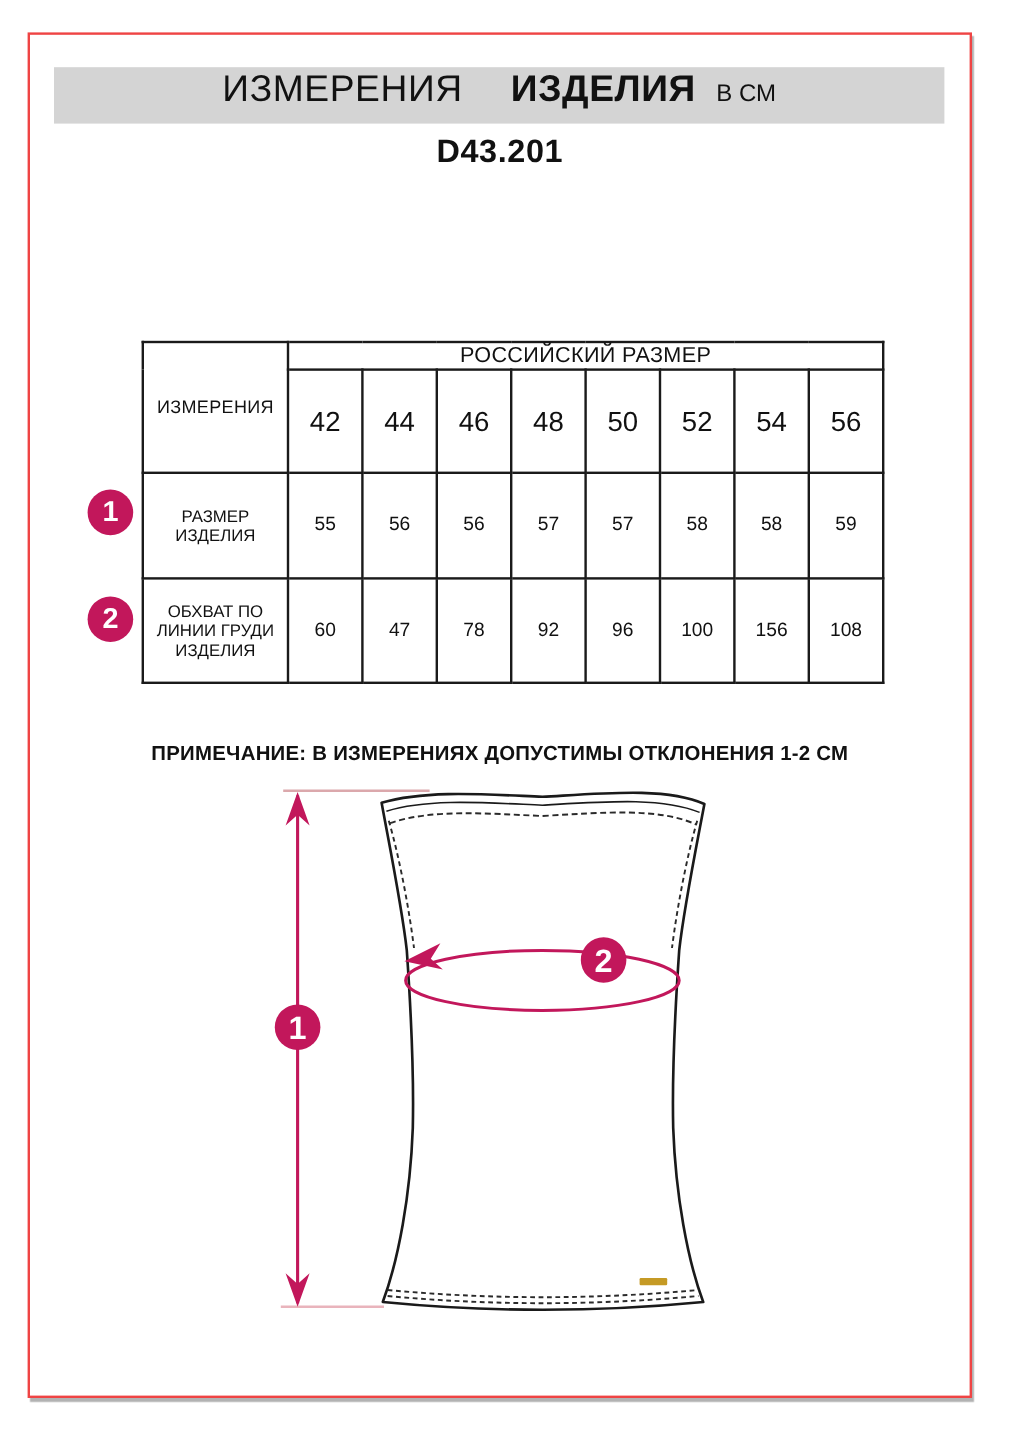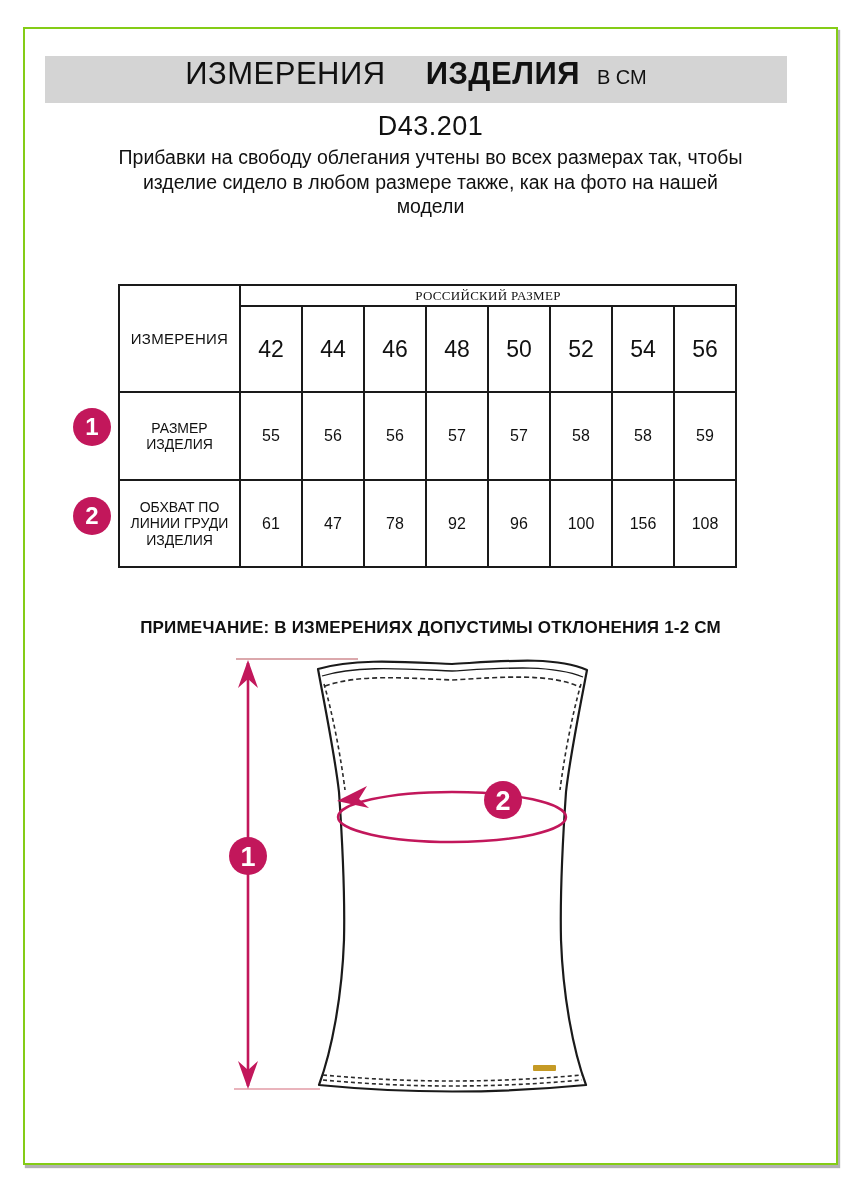--- a/index.html
+++ b/index.html
@@ -3,54 +3,53 @@
 <meta charset="utf-8">
 <style>
   html,body{margin:0;padding:0;}
   body{
     width:849px;height:1200px;background:#ffffff;position:relative;
     font-family:"Liberation Sans","DejaVu Sans",sans-serif;color:#111;
     -webkit-font-smoothing:antialiased;
   }
   .frame{
     position:absolute;left:23px;top:27px;width:783px;height:1134px;
-    border:2px solid #84cc16;background:#fff;
+    border:2px solid #ef4444;background:#fff;
     box-shadow:2px 3px 1px rgba(0,0,0,.30);
-    padding-left:28px;
   }
   .title-bar{
     position:absolute;left:20px;top:27px;width:742px;height:47px;
     background:#d4d4d4;display:flex;align-items:baseline;justify-content:center;
   }
   .title-bar .t1{font-size:31px;font-weight:400;letter-spacing:.5px;}
   .title-bar .t2{font-size:31px;font-weight:700;letter-spacing:.5px;margin-left:40px;}
   .title-bar .t3{font-size:20px;font-weight:400;margin-left:17px;}
   .code{
     position:absolute;left:0;top:82px;width:100%;text-align:center;
-    font-size:27px;font-weight:400;letter-spacing:.5px;
+    font-size:27px;font-weight:700;letter-spacing:.5px;
   }
   .para{
     position:absolute;left:0;right:0;margin:0 auto;width:660px;
     text-align:center;font-size:19.5px;line-height:24.5px;
     white-space:pre-line;font-weight:400;
   }
   .para.p1{top:116px;}
   .para.p2{top:190px;}
   table.size-table{
     position:absolute;left:93px;top:255px;border-collapse:collapse;
     table-layout:fixed;
   }
   table.size-table td,table.size-table th{
     border:2px solid #1a1a1a;padding:0;text-align:center;vertical-align:middle;
     font-weight:400;background:#fff;
   }
   .col-label{width:119px;}
   .col-size{width:60px;}
   .corner-cell{font-size:15px;letter-spacing:.3px;}
-  .group-cell{height:19px;font-size:13px;letter-spacing:.3px;font-family:Liberation Serif, serif;}
+  .group-cell{height:19px;font-size:18px;letter-spacing:.3px;}
   .size-cell{height:84px;font-size:23px;font-weight:700;}
   .row-label-cell{font-size:14px;line-height:16.5px;white-space:pre-line;}
   .val-row1 td{height:86px;}
   .val-row2 td{height:85px;}
   .val-cell{font-size:16px;}
   .marker{
     position:absolute;width:38px;height:38px;border-radius:50%;
     background:#c2175b;color:#fff;font-size:24px;font-weight:700;
     line-height:38px;text-align:center;
   }
@@ -69,23 +68,20 @@
 <div class="frame">
 
   <div class="title-bar">
     <span class="t1">ИЗМЕРЕНИЯ</span>
     <span class="t2">ИЗДЕЛИЯ</span>
     <span class="t3">В СМ</span>
   </div>
 
   <div class="code">D43.201</div>
 
-  <p class="para p1">Прибавки на свободу облегания учтены во всех размерах так, чтобы
-изделие сидело в любом размере также, как на фото на нашей
-модели</p>
 
   <table class="size-table">
     <tbody>
         <tr>
       <td class="col-label corner-cell" rowspan="2">ИЗМЕРЕНИЯ</td>
       <td class="group-cell" colspan="8">РОССИЙСКИЙ РАЗМЕР</td>
     </tr>
     <tr>
       <td class="col-size size-cell">42</td>
       <td class="col-size size-cell">44</td>
@@ -105,21 +101,21 @@
       <td class="val-cell">57</td>
       <td class="val-cell">57</td>
       <td class="val-cell">58</td>
       <td class="val-cell">58</td>
       <td class="val-cell">59</td>
     </tr>
     <tr class="val-row2">
       <td class="row-label-cell">ОБХВАТ ПО
 ЛИНИИ ГРУДИ
 ИЗДЕЛИЯ</td>
-      <td class="val-cell">61</td>
+      <td class="val-cell">60</td>
       <td class="val-cell">47</td>
       <td class="val-cell">78</td>
       <td class="val-cell">92</td>
       <td class="val-cell">96</td>
       <td class="val-cell">100</td>
       <td class="val-cell">156</td>
       <td class="val-cell">108</td>
     </tr>
   </tbody>
     </table>

